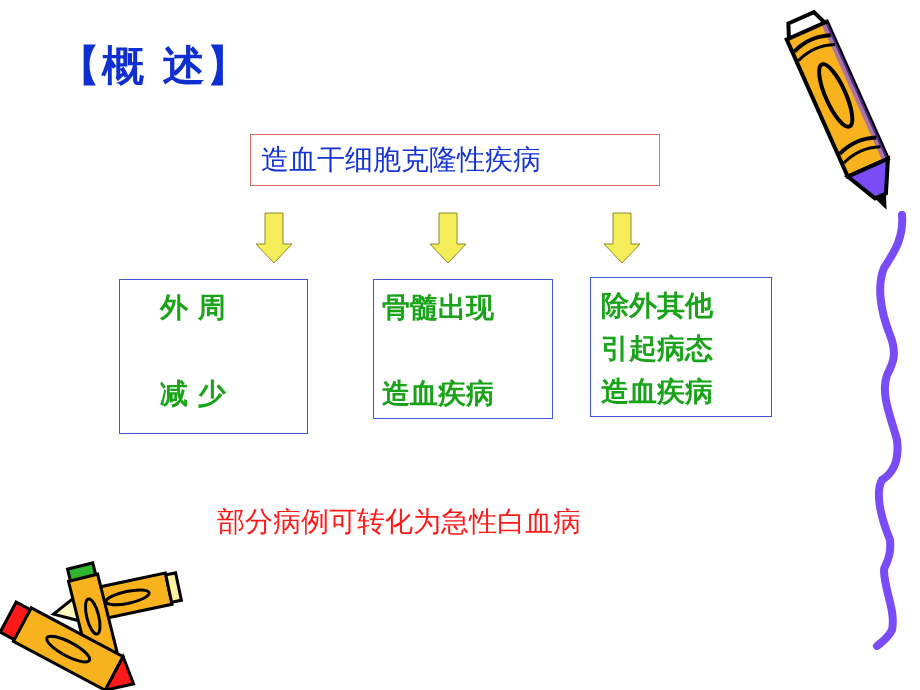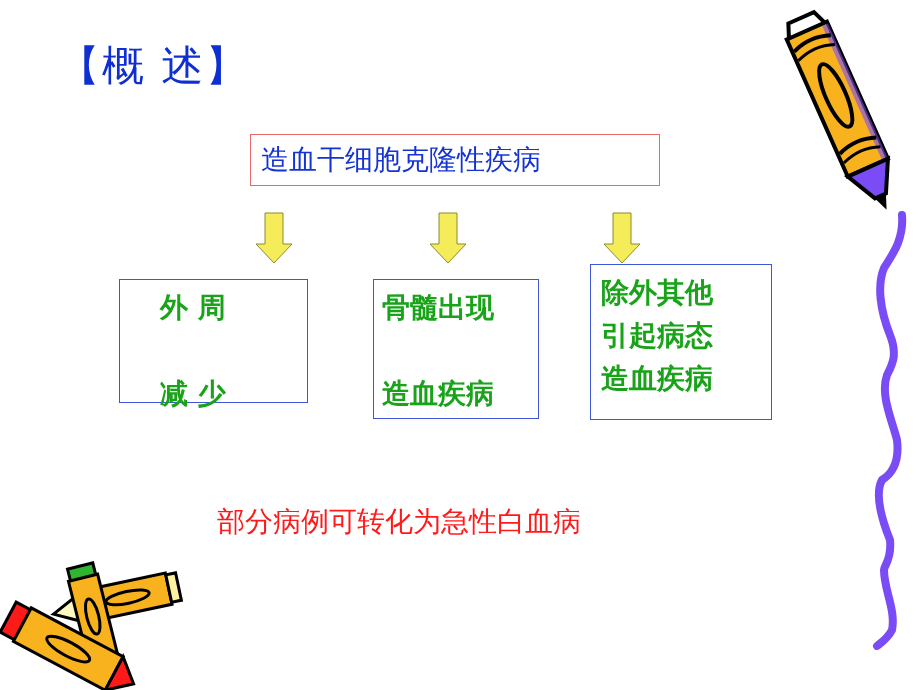--- a/index.html
+++ b/index.html
@@ -3,21 +3,21 @@
 <meta charset="utf-8">
 <style>
   html, body { margin: 0; padding: 0; }
   body {
     width: 920px; height: 690px; position: relative; overflow: hidden;
     background: #ffffff;
     font-family: "DejaVu Sans", "Liberation Sans", sans-serif;
   }
   .abs { position: absolute; }
   .title {
-    left: 58px; top: 32px; font-size: 42px; font-weight: normal; color: #0f2fd0;
+    left: 58px; top: 32px; font-size: 42px; font-weight: bold; color: #0f2fd0;
     letter-spacing: 2px; white-space: nowrap; line-height: 68px;
   }
   .main-box {
     left: 250px; top: 134px; width: 410px; height: 52px;
     border: 1px solid #e66a6a; box-sizing: border-box;
     display: flex; align-items: center; padding-left: 10px;
   }
   .main-box span {
     font-size: 28px; font-weight: normal; color: #1433d4; white-space: nowrap; letter-spacing: 0px;
   }
@@ -43,31 +43,31 @@
 <svg class="abs arrow" style="left:254px; top:212px;" viewBox="0 0 40 52">
   <polygon points="11,1 29,1 29,32 38,32 20,51 2,32 11,32" fill="#f5ec5a" stroke="#8a8a30" stroke-width="1"></polygon>
 </svg>
 <svg class="abs arrow" style="left:428px; top:212px;" viewBox="0 0 40 52">
   <polygon points="11,1 29,1 29,32 38,32 20,51 2,32 11,32" fill="#f5ec5a" stroke="#8a8a30" stroke-width="1"></polygon>
 </svg>
 <svg class="abs arrow" style="left:602px; top:212px;" viewBox="0 0 40 52">
   <polygon points="11,1 29,1 29,32 38,32 20,51 2,32 11,32" fill="#f5ec5a" stroke="#8a8a30" stroke-width="1"></polygon>
 </svg>
 
-<div class="abs sub-box" style="left:119px; top:279px; width:189px; height:124px;">
+<div class="abs sub-box" style="left:119px; top:279px; width:189px; height:155px;">
   <div class="line" style="left:40px; top:8px;">外 周</div>
   <div class="line" style="left:40px; top:94px;">减 少</div>
 </div>
 
-<div class="abs sub-box" style="left:373px; top:279px; width:166px; height:140px;">
+<div class="abs sub-box" style="left:373px; top:279px; width:180px; height:140px;">
   <div class="line" style="left:8px; top:8px;">骨髓出现</div>
   <div class="line" style="left:8px; top:94px;">造血疾病</div>
 </div>
 
-<div class="abs sub-box" style="left:590px; top:264px; width:182px; height:156px;">
+<div class="abs sub-box" style="left:590px; top:277px; width:182px; height:140px;">
   <div class="line" style="left:10px; top:8px;">除外其他</div>
   <div class="line" style="left:10px; top:51px;">引起病态</div>
   <div class="line" style="left:10px; top:94px;">造血疾病</div>
 </div>
 
 <div class="abs note">部分病例可转化为急性白血病</div>
 
 <svg class="abs" style="left:770px; top:0px;" width="140" height="225" viewBox="0 0 140 225">
   <g transform="rotate(-24 70 110)">
     <polygon points="58,10 86,10 92,25 52,25" fill="#ffffff" stroke="#000" stroke-width="4"></polygon>

